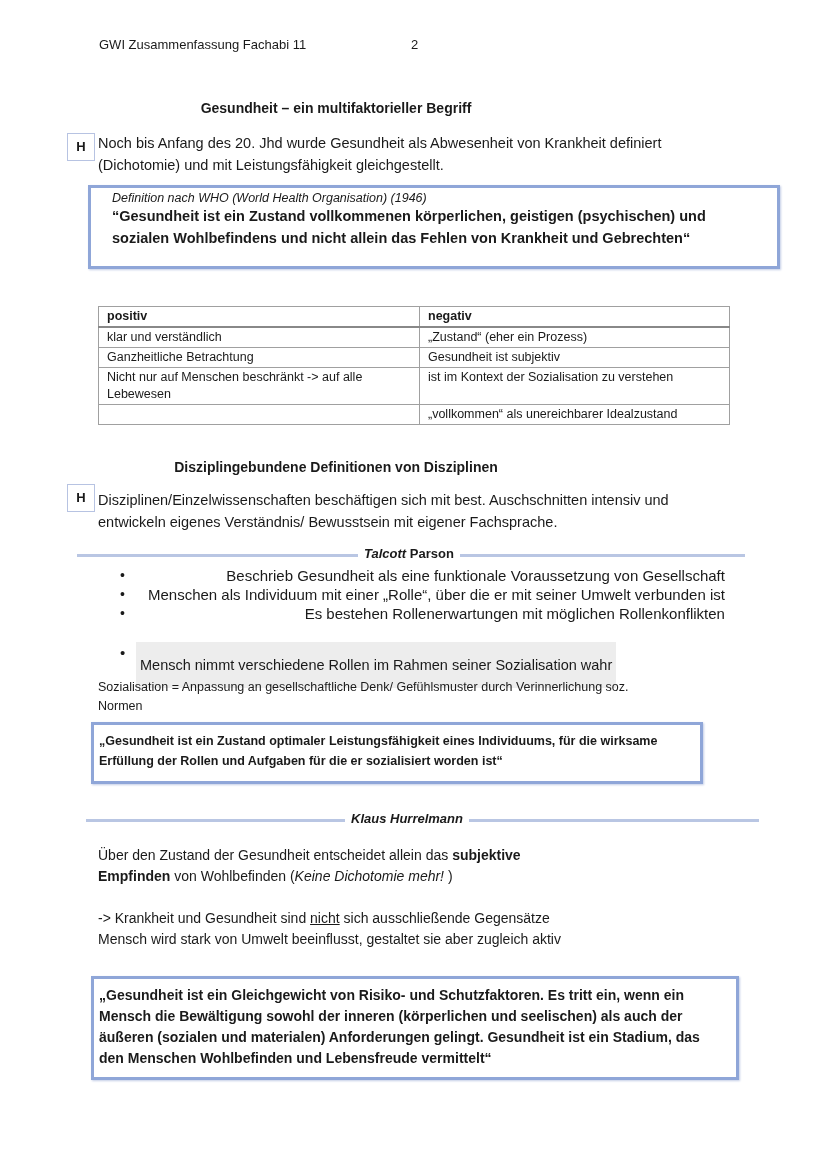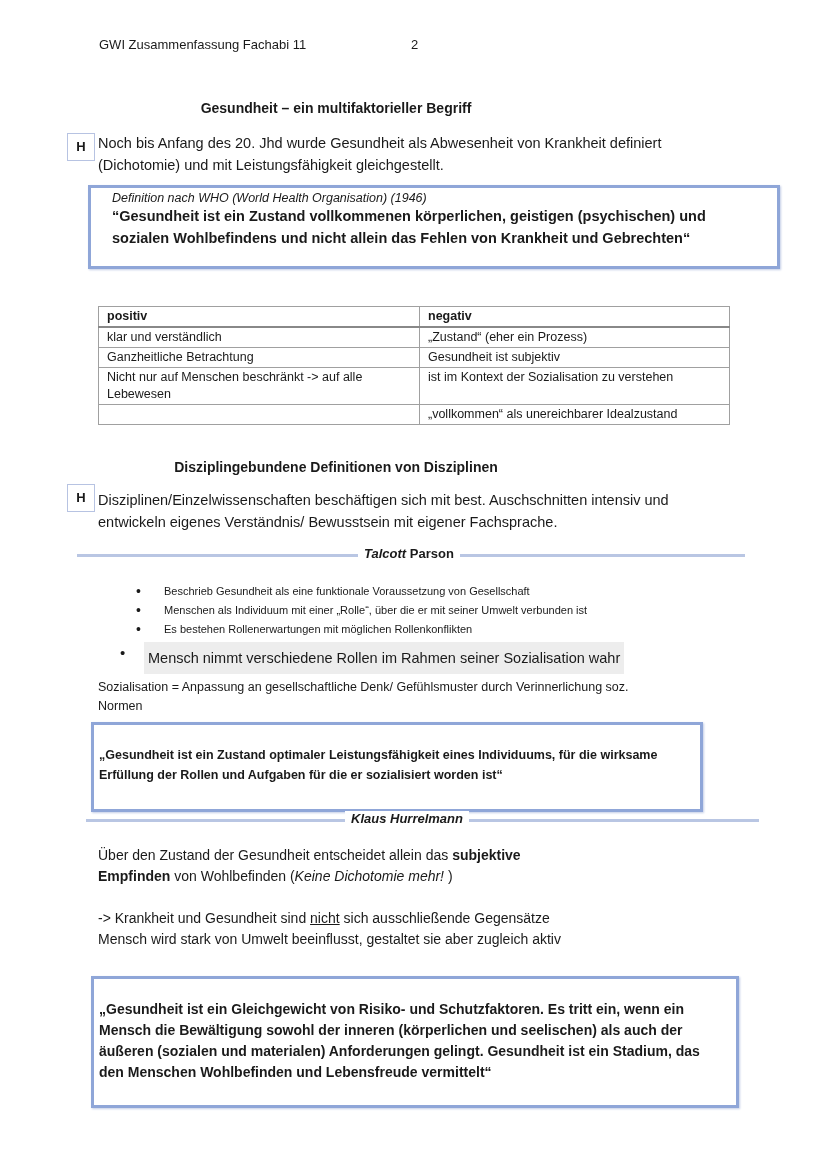--- a/index.html
+++ b/index.html
@@ -21,27 +21,27 @@
     border: 3px solid #8fa6d8; box-shadow: 1px 1px 2px #c3cde6; padding: 0 21px;
   }
   .who-sub { font-style: italic; font-size: 12.5px; margin-top: 3px; }
   .who-quote { font-weight: bold; font-size: 14.5px; line-height: 22px; }
   table.pn { border-collapse: collapse; left: 98px; top: 306px; width: 632px; font-size: 12.5px; }
   table.pn td, table.pn th { border: 1px solid #a0a0a0; padding: 1px 8px; vertical-align: top; text-align: left; line-height: 17px; }
   table.pn th { font-weight: bold; border-bottom: 2px solid #888; }
   table.pn td.c1, table.pn th.c1 { width: 304px; }
   .sep-line { height: 3px; background: #b9c6e3; }
   .sep-label { font-size: 13px; font-weight: bold; background: #fff; padding: 0 6px; }
-  ul.bul { margin: 16px; padding: 0; list-style: none; left: 120px; font-size: 11px; }
+  ul.bul { margin: 0; padding: 0; list-style: none; left: 120px; font-size: 15px; text-align: right; }
   ul.bul li { position: relative; padding-left: 28px; line-height: 19px; }
   ul.bul li::before { content: "\2022"; position: absolute; left: 0; font-size: 14px; }
   .hl-item { left: 120px; top: 642px; font-size: 14.5px; }
   .hl-item .bullet { position: absolute; left: 0; top: 2px; font-size: 15px; }
-  .hl-item .txt { margin-left: 24px; background: #ededed; padding: 8px 4px; display: inline-block; }
-  .quote-box { border: 3px solid #8fa6d8; box-shadow: 1px 1px 2px #c3cde6; font-weight: bold; padding: 20px 5px; }
+  .hl-item .txt { margin-left: 16px; background: #ededed; padding: 15px 4px; display: inline-block; }
+  .quote-box { border: 3px solid #8fa6d8; box-shadow: 1px 1px 2px #c3cde6; font-weight: bold; padding: 6px 5px; }
 </style>
 </head>
 <body>
 
 <div class="abs header-title">GWI Zusammenfassung Fachabi 11</div>
 <div class="abs header-page">2</div>
 
 <div class="abs h-title" style="top:100px;">Gesundheit – ein multifaktorieller Begriff</div>
 <div class="abs hbox" style="left:67px; top:133px;">H</div>
 <div class="abs para" style="left:98px; top:132px;">

